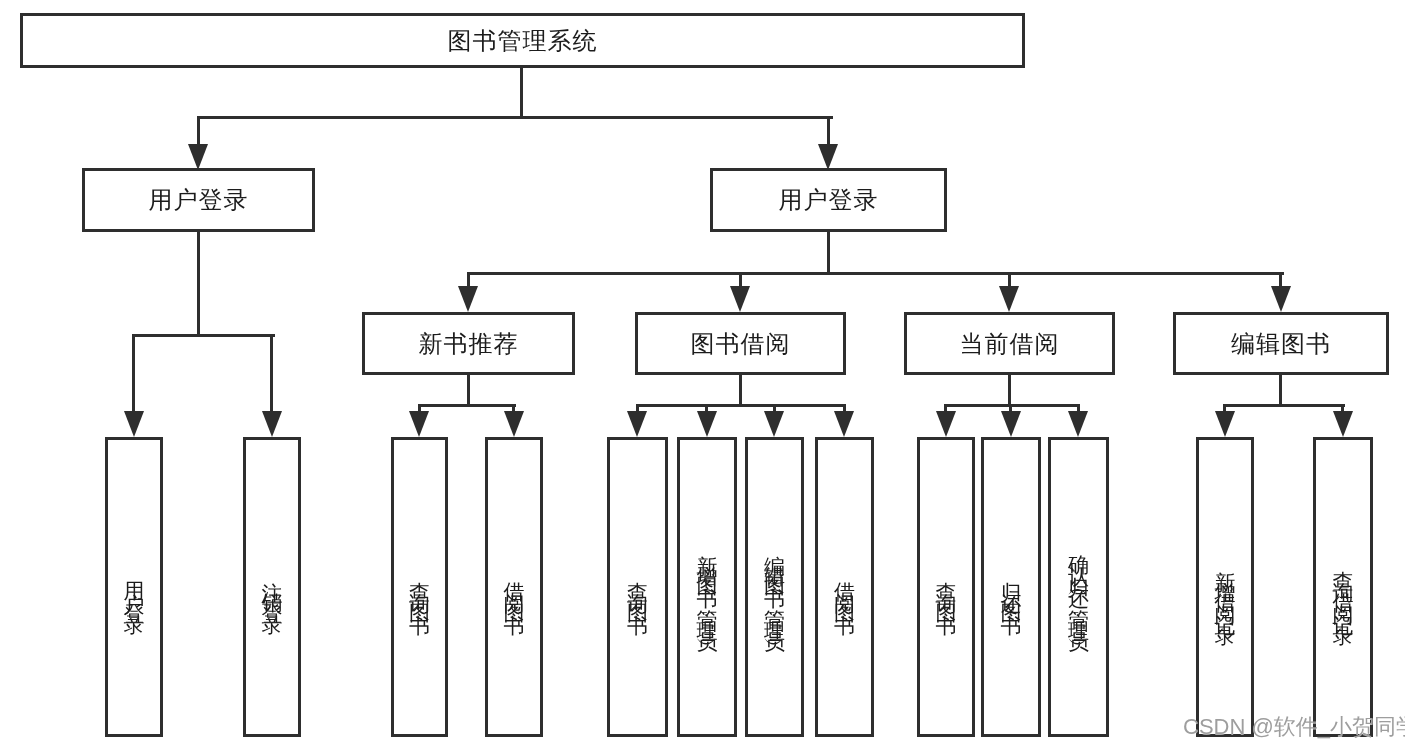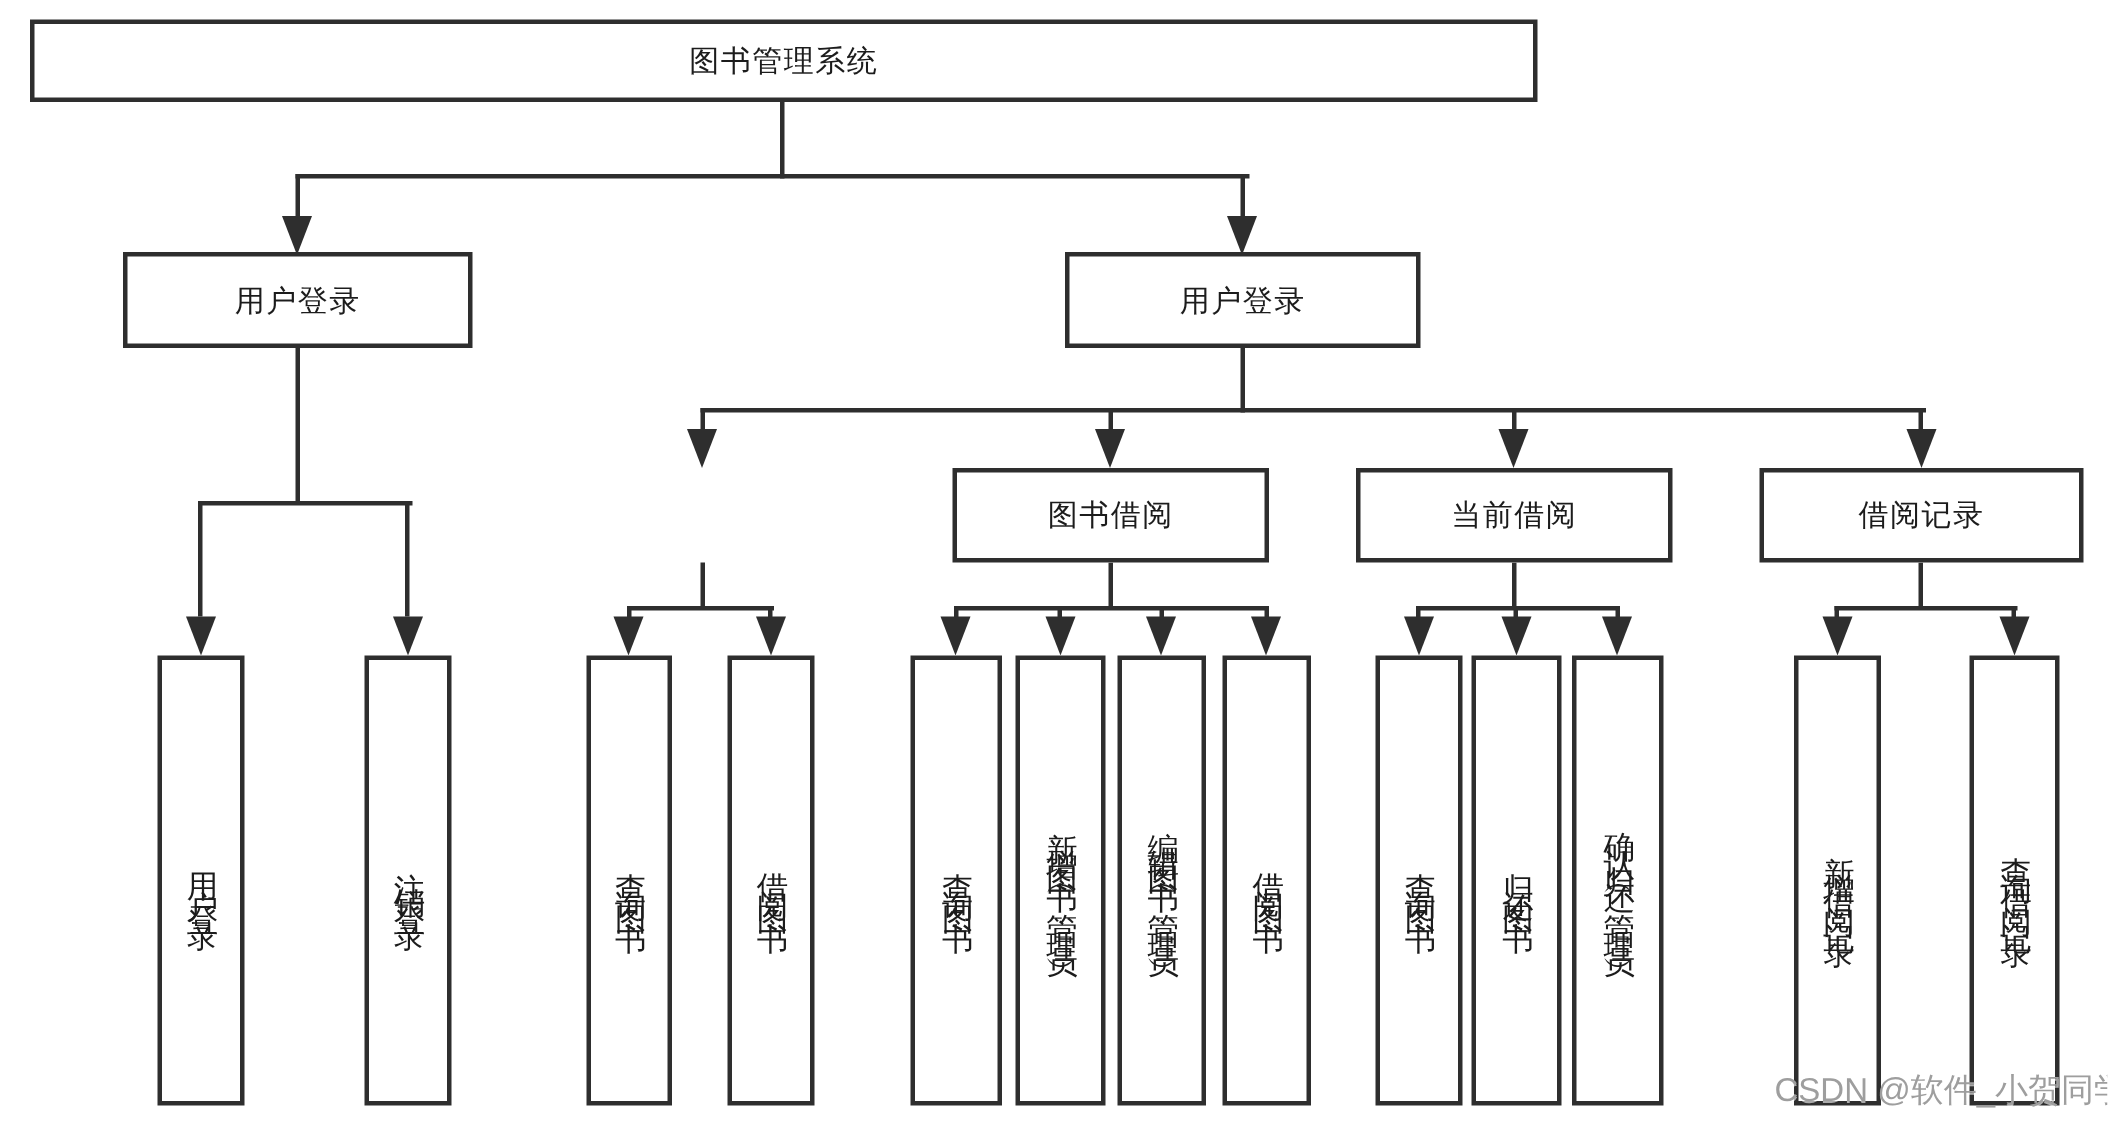--- a/index.html
+++ b/index.html
@@ -16,21 +16,21 @@
     font-family:"Liberation Sans","DejaVu Sans",sans-serif;
     color:var(--text);
     overflow:hidden;
   }
   
   .node{
     position:absolute;box-sizing:border-box;
     border:3px solid var(--line);
     background:var(--background);
     display:flex;align-items:center;justify-content:center;
-    font-size:20px;letter-spacing:1px;
+    font-size:24px;letter-spacing:1px;
   }
   
   .leaf{
     position:absolute;box-sizing:border-box;
     border:3px solid var(--line);
     background:var(--background);
     display:flex;align-items:center;justify-content:center;
     font-size:21px;
     top:437px;height:300px;
   }
@@ -124,28 +124,31 @@
     <span>图书管理系统</span>
   </div>
 
   <div class="node" style="left:82px;top:168px;width:233px;height:64px">
     <span>用户登录</span>
   </div>
   <div class="node" style="left:710px;top:168px;width:237px;height:64px">
     <span>用户登录</span>
   </div>
 
+  <div class="node" style="left:362px;top:312px;width:213px;height:63px">
+    <span>新书推荐</span>
+  </div>
   <div class="node" style="left:635px;top:312px;width:211px;height:63px">
     <span>图书借阅</span>
   </div>
   <div class="node" style="left:904px;top:312px;width:211px;height:63px">
     <span>当前借阅</span>
   </div>
   <div class="node" style="left:1173px;top:312px;width:216px;height:63px">
-    <span>借阅记录</span>
+    <span>编辑图书</span>
   </div>
 
   <div class="leaf" style="left:105px;width:58px">
     <span class="vtext">用户登录</span>
   </div>
   <div class="leaf" style="left:243px;width:58px">
     <span class="vtext">注销登录</span>
   </div>
 
   <div class="leaf" style="left:391px;width:57px">

